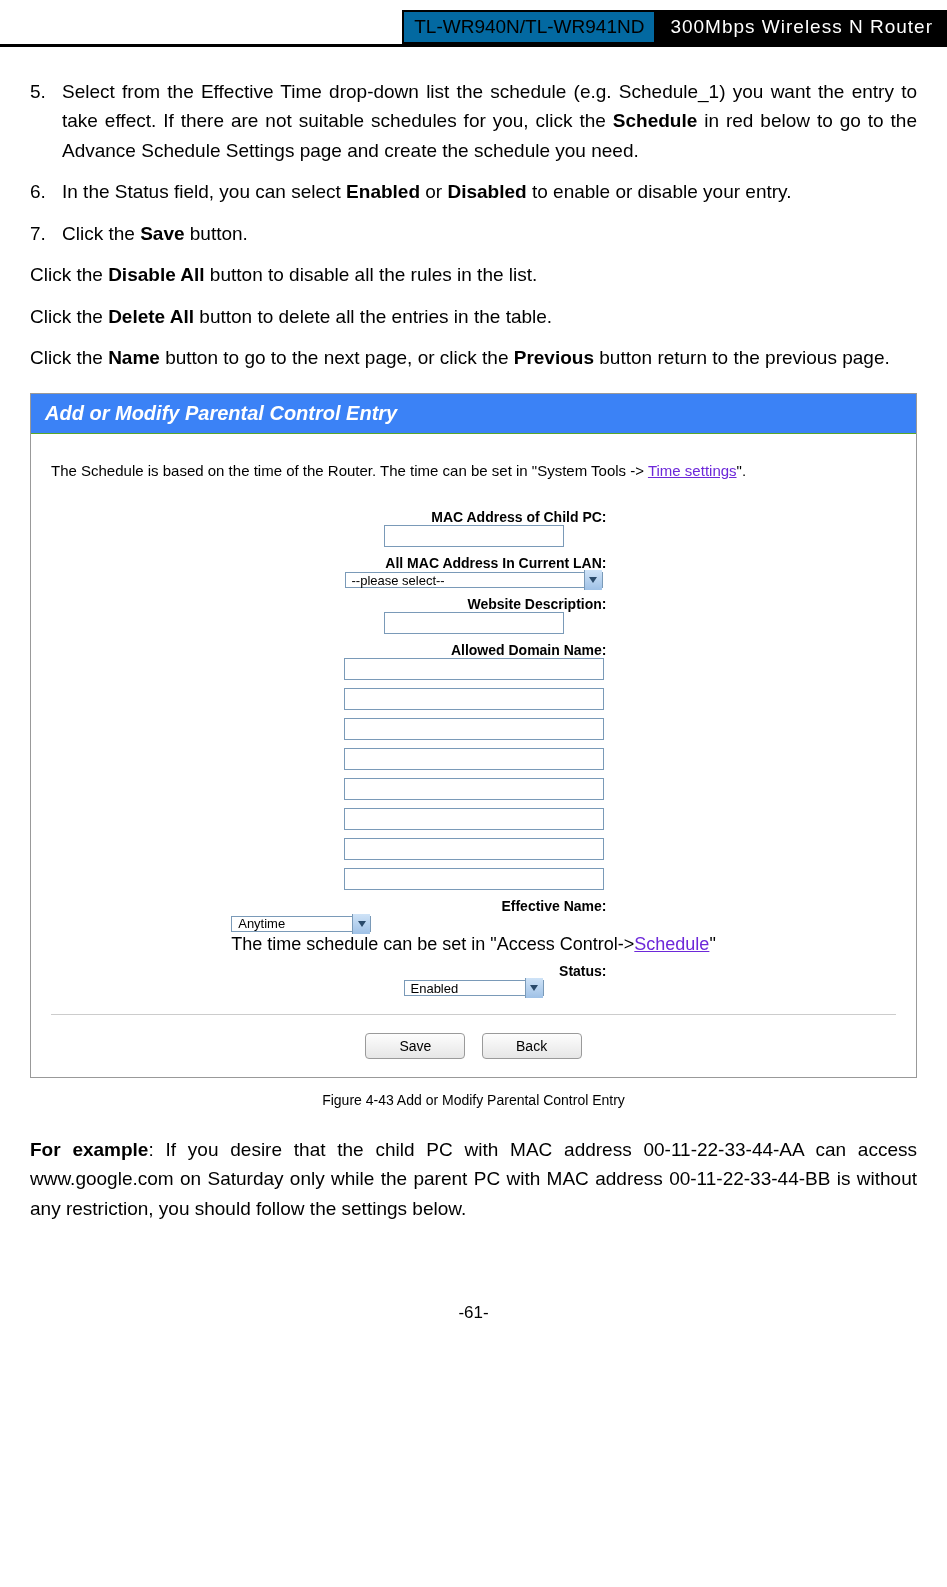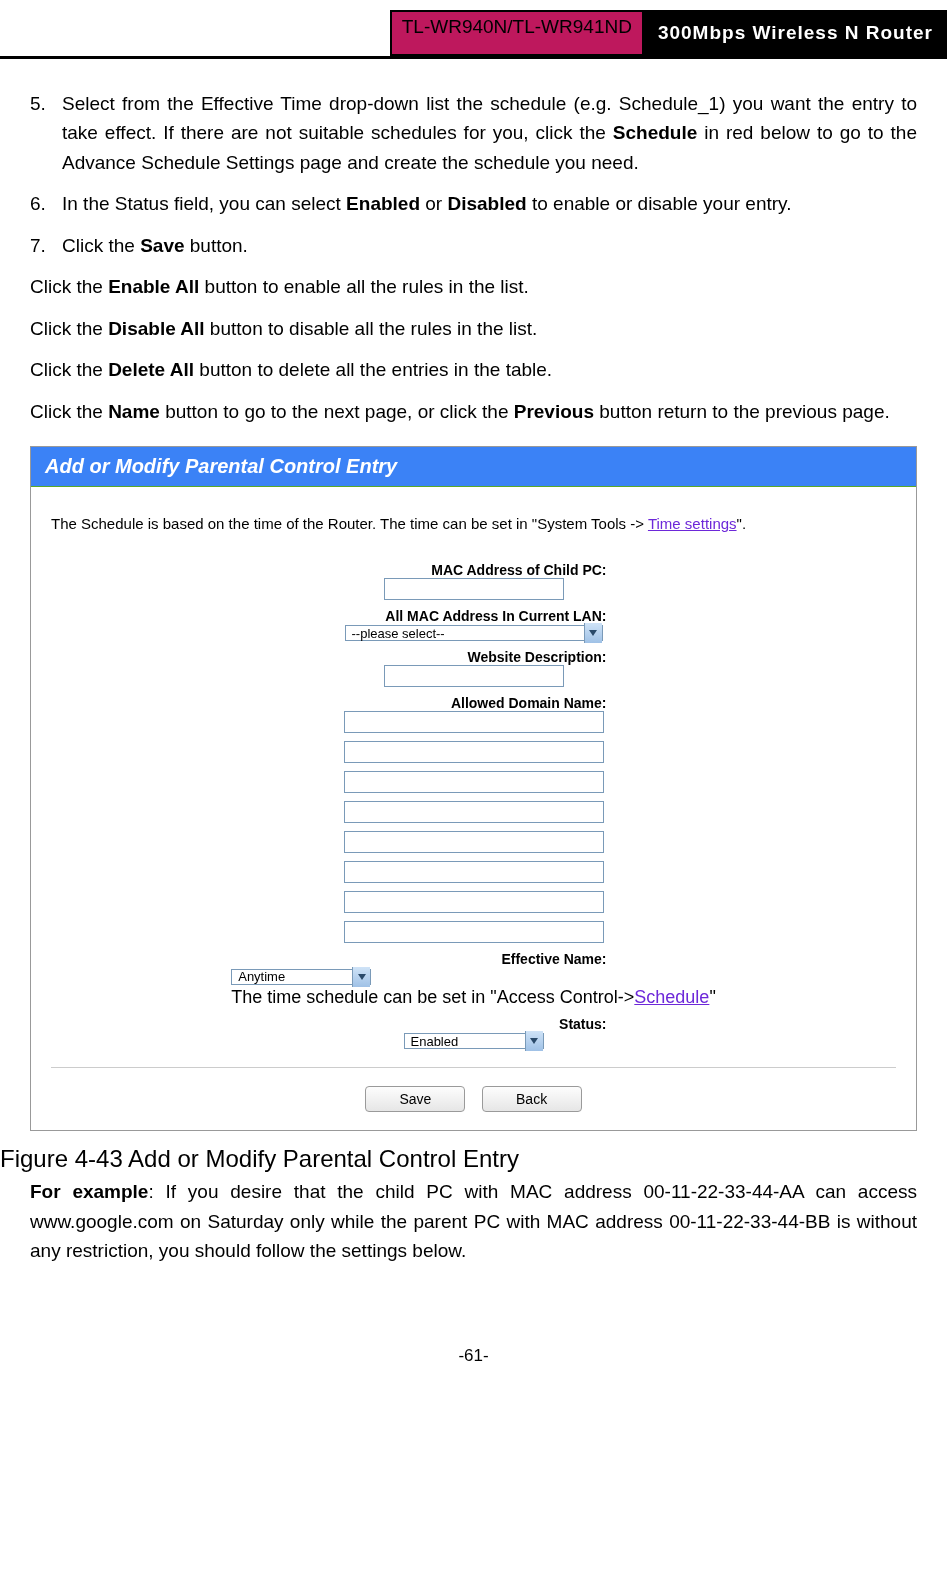--- a/index.html
+++ b/index.html
@@ -15,27 +15,27 @@
       align-items: stretch;
       border-bottom: 3px solid #000;
       margin: 10px 0 0 0;
     }
     .header-spacer { flex: 1; }
     .model-box {
       border: 2px solid #000;
       padding: 4px 10px;
       font-family: Arial;
       font-size: 19px;
-      background: #be185d;
+      background: #0369a1;
     }
     .title-box {
       background: #000;
       color: #fff;
-      font-weight: bold;
-      padding: 12px 14px;
+      font-weight: normal;
+      padding: 6px 14px;
       font-size: 19px;
       letter-spacing: 1px;
     }
     .content {
       padding: 30px 30px 0 30px;
       font-size: 19px;
       line-height: 1.55;
     }
     .ol-item { display: flex; margin-bottom: 12px; text-align: justify; }
     .ol-num { width: 32px; flex-shrink: 0; }
@@ -83,21 +83,21 @@
       display: inline-block;
       min-width: 100px;
       padding: 4px 18px;
       margin: 0 6px;
       font-size: 14px;
       border: 1px solid #9a9a9a;
       border-radius: 4px;
       background: linear-gradient(#fdfdfd,#e6e6e6);
       cursor: pointer;
     }
-    .caption { text-align: left; font-size: 24px; margin: 14px 0 4px 0; }
+    .caption { text-align: center; font-size: 14px; margin: 14px 0 27px 0; }
     .footer { text-align: center; font-size: 17px; margin-top: 80px; padding-bottom: 20px; }
   </style>
 </head>
 <body>
 
 <div class="page-header">
   <div class="header-spacer"></div>
   <div class="model-box">TL-WR940N/TL-WR941ND</div>
   <div class="title-box">300Mbps Wireless N Router</div>
 </div>
@@ -118,23 +118,20 @@
     </div>
   </div>
 
   <div class="ol-item">
     <div class="ol-num">7.</div>
     <div class="ol-body">
       <span>Click the </span><b>Save</b><span> button.</span>
     </div>
   </div>
 
-  <div class="para">
-    <span>Click the </span><b>Enable All</b><span> button to enable all the rules in the list.</span>
-  </div>
   <div class="para">
     <span>Click the </span><b>Disable All</b><span> button to disable all the rules in the list.</span>
   </div>
   <div class="para">
     <span>Click the </span><b>Delete All</b><span> button to delete all the entries in the table.</span>
   </div>
   <div class="para">
     <span>Click the </span><b>Name</b><span> button to go to the next page, or click the </span><b>Previous</b><span> button return to the previous page.</span>
   </div>
 </div>

